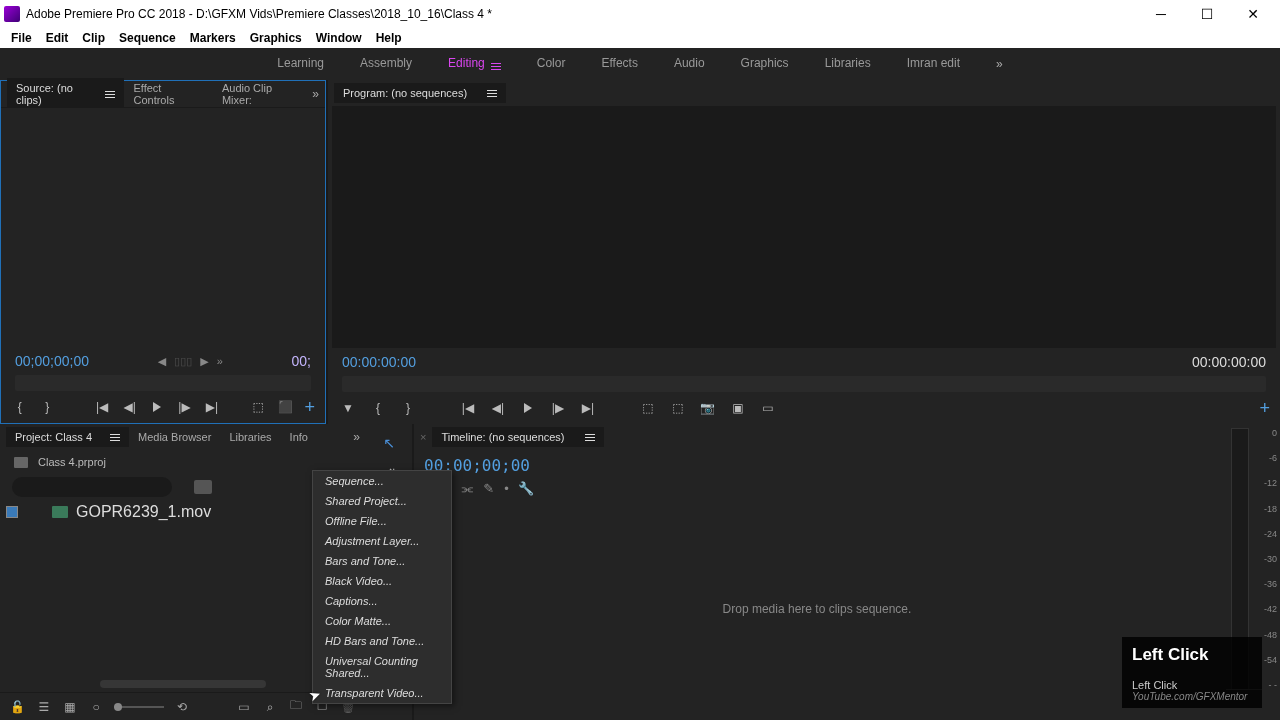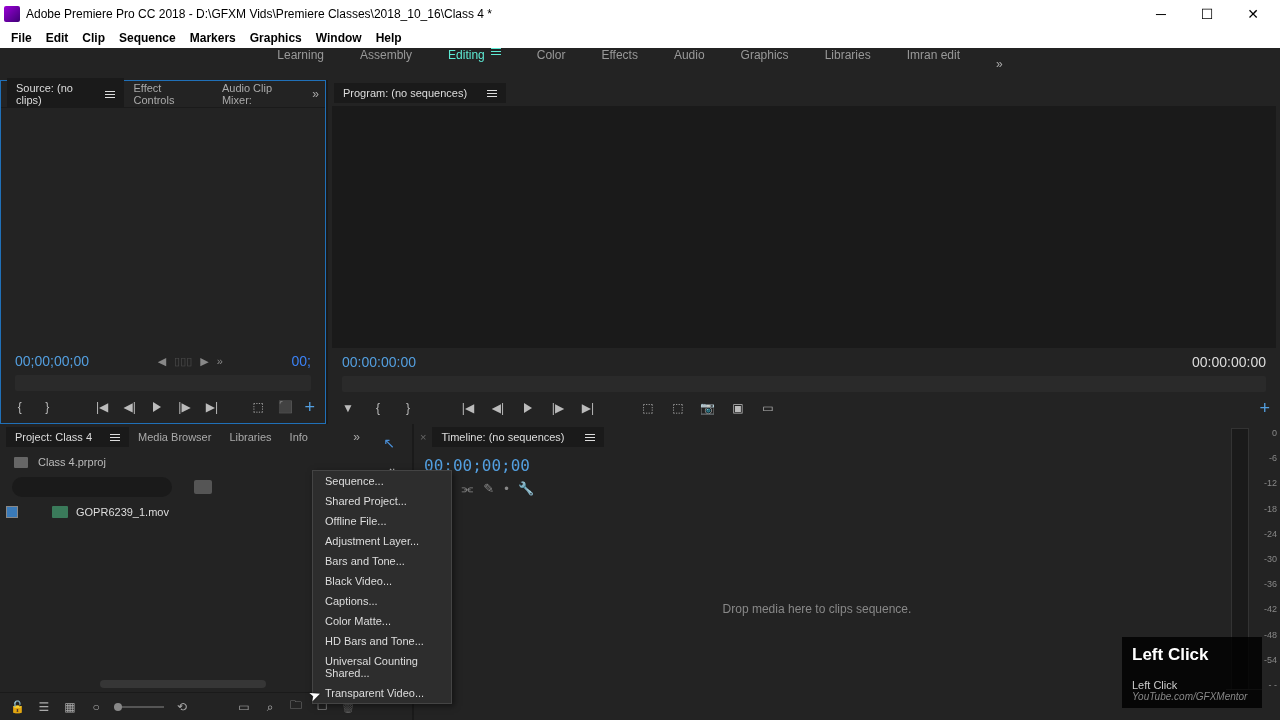--- a/index.html
+++ b/index.html
@@ -12,22 +12,22 @@
 .titlebar .win-controls { display: flex; gap: 0; }
 .titlebar .win-btn { width: 46px; height: 28px; display: flex; align-items: center; justify-content: center; color: #000; font-size: 14px; }
 
 
 .menubar { height: 20px; background: #fff; display: flex; align-items: center; padding: 0 4px; font-size: 12px; color: #000; font-weight: bold; }
 .menubar .menu-item { padding: 2px 7px; }
 
 
 .workspace-bar { height: 32px; background: #232323; display: flex; align-items: center; color: #999; font-size: 12px; }
 .workspace-bar .ws-spacer { flex: 1; }
-.workspace-bar .ws-item { padding: 0 18px; height: 32px; display: flex; align-items: flex-start; gap: 6px; }
-.workspace-bar .ws-item.active { color: #5eead4; }
+.workspace-bar .ws-item { padding: 10px 18px; height: 32px; display: flex; align-items: flex-end; gap: 6px; }
+.workspace-bar .ws-item.active { color: #d946ef; }
 .workspace-bar .ws-more { padding: 0 18px; color: #aaa; }
 .hamburger { display: inline-flex; flex-direction: column; gap: 2px; }
 .hamburger span { width: 10px; height: 1px; background: currentColor; }
 
 
 .main { height: 640px; background: #1a1a1a; display: flex; flex-direction: column; }
 .row1 { height: 344px; display: flex; }
 .row2 { flex: 1; display: flex; }
 
 
@@ -44,21 +44,21 @@
 .panel-tabs .tab.active { background: #1a1a1a; color: #ddd; }
 .panel-tabs .spacer { flex: 1; }
 .panel-tabs .chev { color: #aaa; font-size: 12px; }
 
 .monitor-body { flex: 1; background: #1a1a1a; margin: 0 4px; }
 .panel.source .monitor-body { background: #232323; margin: 0; border-top: 1px solid #1a1a1a; }
 
 .timecode-row { height: 28px; display: flex; align-items: center; padding: 0 14px; color: #539fe0; font-size: 14px; font-family: monospace; }
 .timecode-row .tc-left { flex: 0 0 auto; }
 .timecode-row .tc-mid { flex: 1; display: flex; justify-content: center; gap: 8px; color: #888; font-size: 11px; }
-.timecode-row .tc-right { flex: 0 0 auto; color: #3b82f6; }
+.timecode-row .tc-right { flex: 0 0 auto; color: #c4b5fd; }
 
 .scrubber { height: 16px; margin: 0 14px; background: #2a2a2a; border-radius: 2px; }
 
 .transport { height: 32px; display: flex; align-items: center; justify-content: center; gap: 10px; padding: 0 10px; color: #bbb; }
 .transport .btn { width: 20px; height: 20px; display: flex; align-items: center; justify-content: center; font-size: 12px; }
 .transport .btn.play { font-size: 14px; }
 .transport .add { margin-left: auto; color: #539fe0; font-size: 18px; }
 
 
 .proj-body { flex: 1; background: #232323; display: flex; flex-direction: column; }
@@ -67,21 +67,21 @@
 .proj-search-row { height: 26px; display: flex; align-items: center; padding: 0 12px; gap: 12px; }
 .proj-search { flex: 1; max-width: 160px; height: 20px; background: #1a1a1a; border: none; border-radius: 10px; padding: 0 24px 0 8px; color: #ccc; font-size: 11px; position: relative; }
 .proj-search-wrap { position: relative; flex: 0 0 170px; }
 .proj-search-wrap .mag { position: absolute; left: 6px; top: 3px; color: #888; font-size: 11px; }
 .bin-btn { width: 18px; height: 14px; background: #555; border-radius: 2px; }
 
 .proj-header { height: 22px; display: flex; align-items: center; background: #2a2a2a; color: #bbb; font-size: 11px; }
 .proj-header .col-name { width: 180px; padding-left: 36px; }
 .proj-header .col-sub { flex: 1; padding-left: 10px; }
 
-.proj-item { height: 24px; display: flex; align-items: center; color: #ddd; font-size: 11px; }
+.proj-item { height: 24px; display: flex; align-items: center; color: #ddd; font-size: 16px; }
 .proj-item .checkbox { width: 12px; height: 12px; border: 1px solid #888; margin: 0 8px 0 6px; background: #3a7ab8; }
 .proj-item .clip-icon { width: 16px; height: 12px; background: #3a7a5a; border-radius: 1px; margin-right: 8px; margin-left: 26px; }
 .proj-item .clip-name { flex: 1; }
 
 .proj-scrollbar { height: 8px; margin: 6px 100px 4px 100px; background: #363636; border-radius: 4px; }
 
 .proj-footer { height: 28px; display: flex; align-items: center; padding: 0 10px; gap: 10px; color: #aaa; font-size: 12px; border-top: 1px solid #1a1a1a; }
 .proj-footer .lock { color: #6fbb5a; }
 .proj-footer .zoom-track { flex: 0 0 50px; height: 2px; background: #555; position: relative; }
 .proj-footer .zoom-thumb { position:absolute; left:0; top:-3px; width:8px; height:8px; background:#888; border-radius:50%; }
@@ -96,21 +96,21 @@
 .timeline-icons { display: flex; gap: 10px; color: #888; font-size: 13px; }
 .timeline-drop { flex: 1; display: flex; align-items: center; justify-content: center; color: #888; font-size: 12px; }
 
 
 .audio-meter .ticks { position: absolute; right: 3px; top: 4px; bottom: 30px; display: flex; flex-direction: column; justify-content: space-between; color: #888; font-size: 9px; text-align: right; }
 .audio-meter .bar { position: absolute; left: 11px; top: 4px; bottom: 30px; width: 18px; background: linear-gradient(to bottom, #1a1a1a, #1a1a1a); border: 1px solid #333; }
 .audio-meter .zero-line { position:absolute; left:6px; right:18px; bottom: 30px; height:1px; background:#555;}
 
 
 .context-menu { position: absolute; left: 312px; top: 470px; width: 140px; background: #2d2d2d; border: 1px solid #444; box-shadow: 2px 2px 6px rgba(0,0,0,.5); z-index: 100; }
-.context-menu .mi { padding: 4px 12px; color: #ddd; font-size: 11px; }
+.context-menu .mi { padding: 4px 12px; color: #ddd; font-size: 11px; font-style: italic; }
 
 
 .tooltip-box { position: absolute; right: 18px; bottom: 12px; width: 140px; background: rgba(0,0,0,.82); padding: 8px 10px 6px 10px; color: #fff; }
 .tooltip-box .tt-title { font-size: 17px; font-weight: bold; margin-bottom: 14px; }
 .tooltip-box .tt-sub { font-size: 11px; color: #ccc; }
 .tooltip-box .tt-link { font-size: 10px; color: #888; font-style: italic; }
 
 
 .cursor { position: absolute; left: 309px; top: 687px; z-index: 200; font-size: 14px; color: #fff; text-shadow: 0 0 2px #000; transform: rotate(-20deg); }
 

